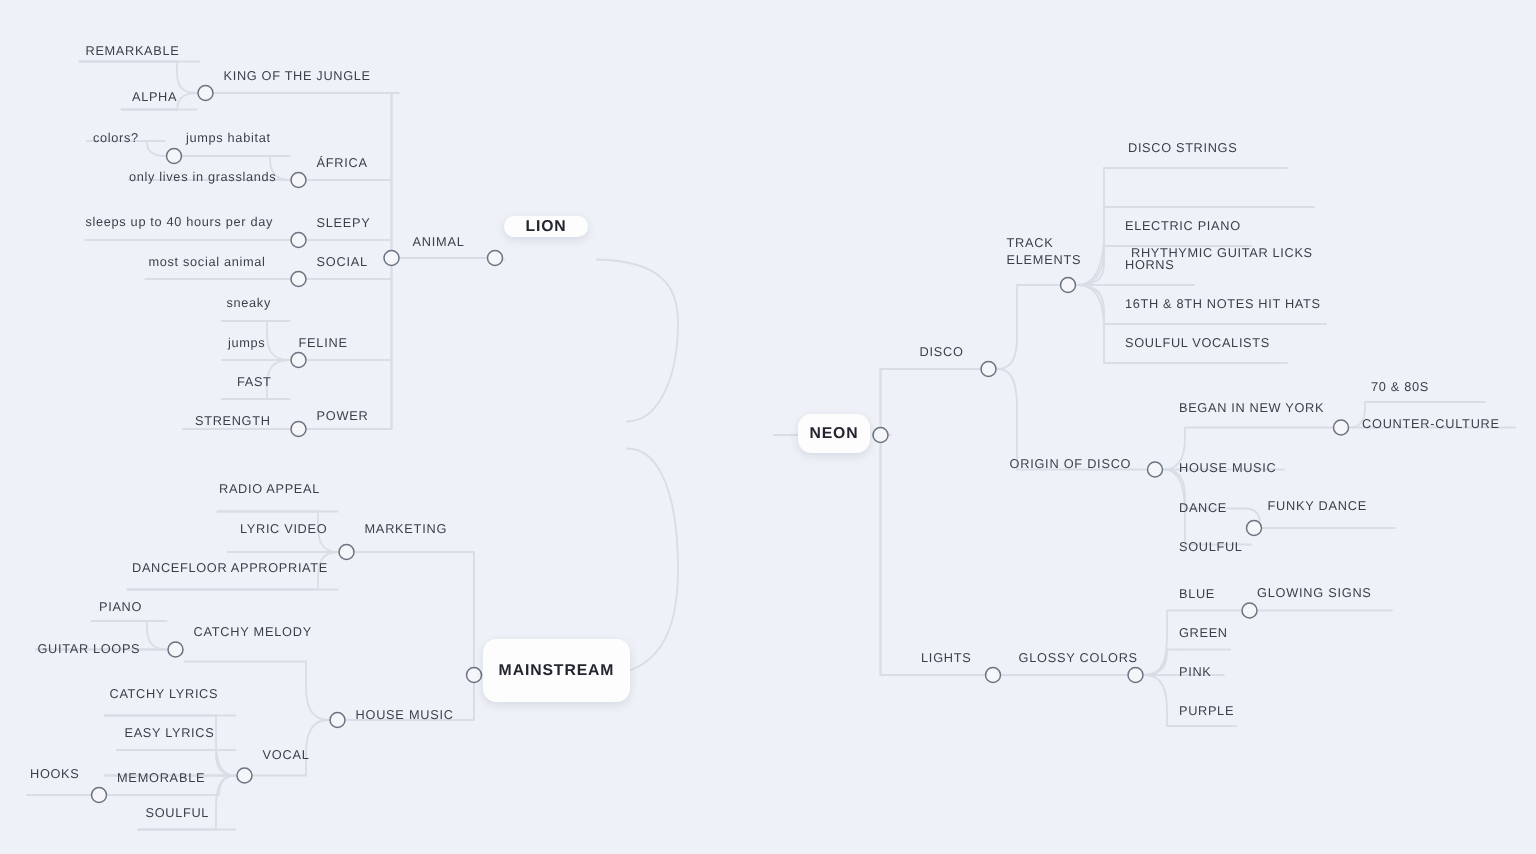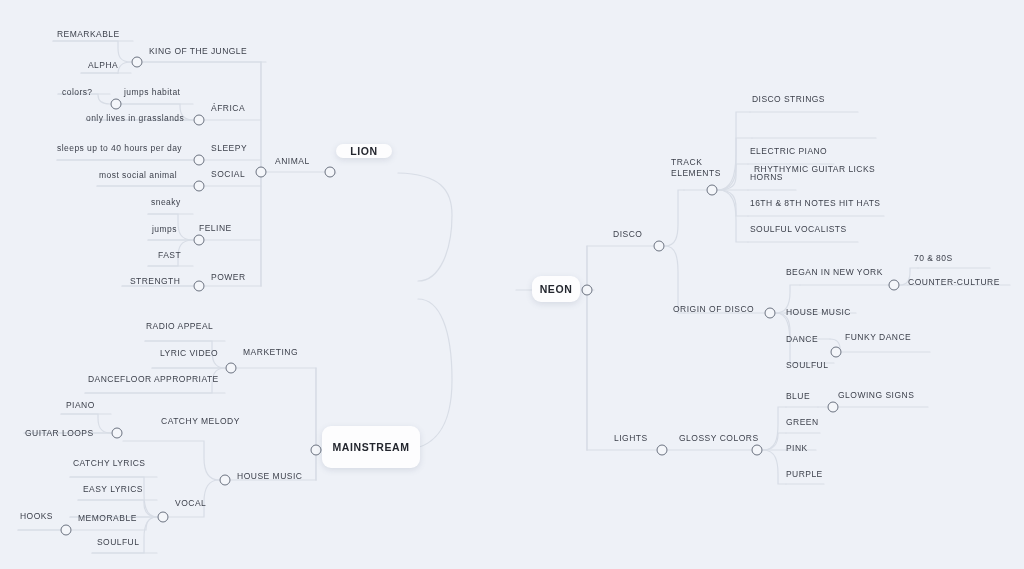--- a/index.html
+++ b/index.html
@@ -309,21 +309,21 @@
   <div class="branch" style="left:211px;top:286px;">
     <span>POWER</span>
   </div>
 
   <div class="branch" style="left:243px;top:361px;">
     <span>MARKETING</span>
   </div>
   <div class="branch" style="left:237px;top:485px;">
     <span>HOUSE MUSIC</span>
   </div>
-  <div class="branch" style="left:129px;top:430px;margin-left:32px;">
+  <div class="branch" style="left:129px;top:430px;">
     <span>CATCHY MELODY</span>
   </div>
   <div class="branch" style="left:175px;top:512px;">
     <span>VOCAL</span>
   </div>
   <div class="branch" style="left:78px;top:527px;">
     <span>MEMORABLE</span>
   </div>
 
   <div class="branch" style="left:613px;top:243px;">

